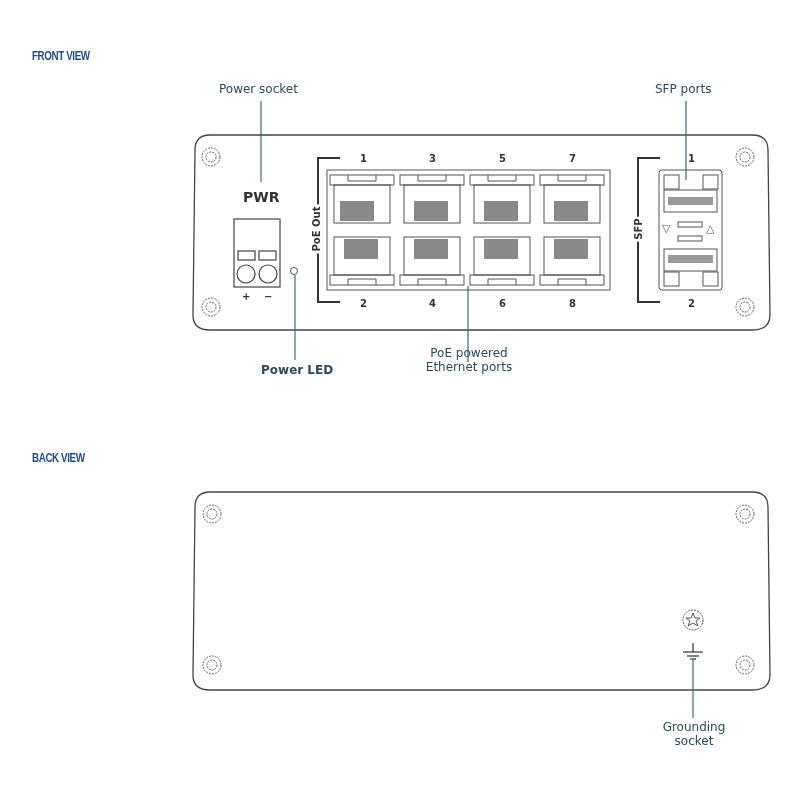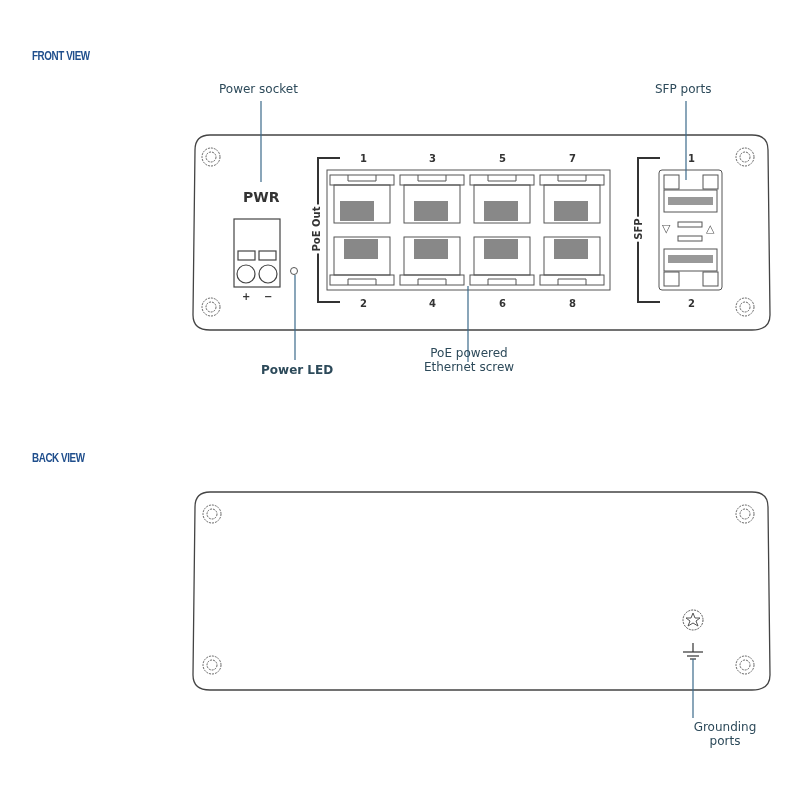--- a/index.html
+++ b/index.html
@@ -153,18 +153,18 @@
 <div class="callout" style="left:688px; top:152px; font-size:10px; font-weight:bold; color:#333;">1</div>
 <div class="callout" style="left:688px; top:297px; font-size:10px; font-weight:bold; color:#333;">2</div>
 <div class="callout" style="left:662px; top:222px; font-size:11px; color:#555;">▽</div>
 <div class="callout" style="left:706px; top:222px; font-size:11px; color:#555;">△</div>
 
 <div class="callout" style="left:219px; top:82px;">Power socket</div>
 <div class="callout" style="left:655px; top:82px;">SFP ports</div>
 <div class="callout" style="left:261px; top:363px;font-weight:bold;">Power LED</div>
 <div class="callout" style="left:421px; top:346px; width:96px;">
   <div>PoE powered</div>
-  <div>Ethernet screw</div>
+  <div>Ethernet ports</div>
 </div>
-<div class="callout" style="left:660px; top:720px; width:68px;margin-left:31px;">
+<div class="callout" style="left:660px; top:720px; width:68px;">
   <div>Grounding</div>
-  <div>ports</div>
+  <div>socket</div>
 </div>
 
 </body></html>

